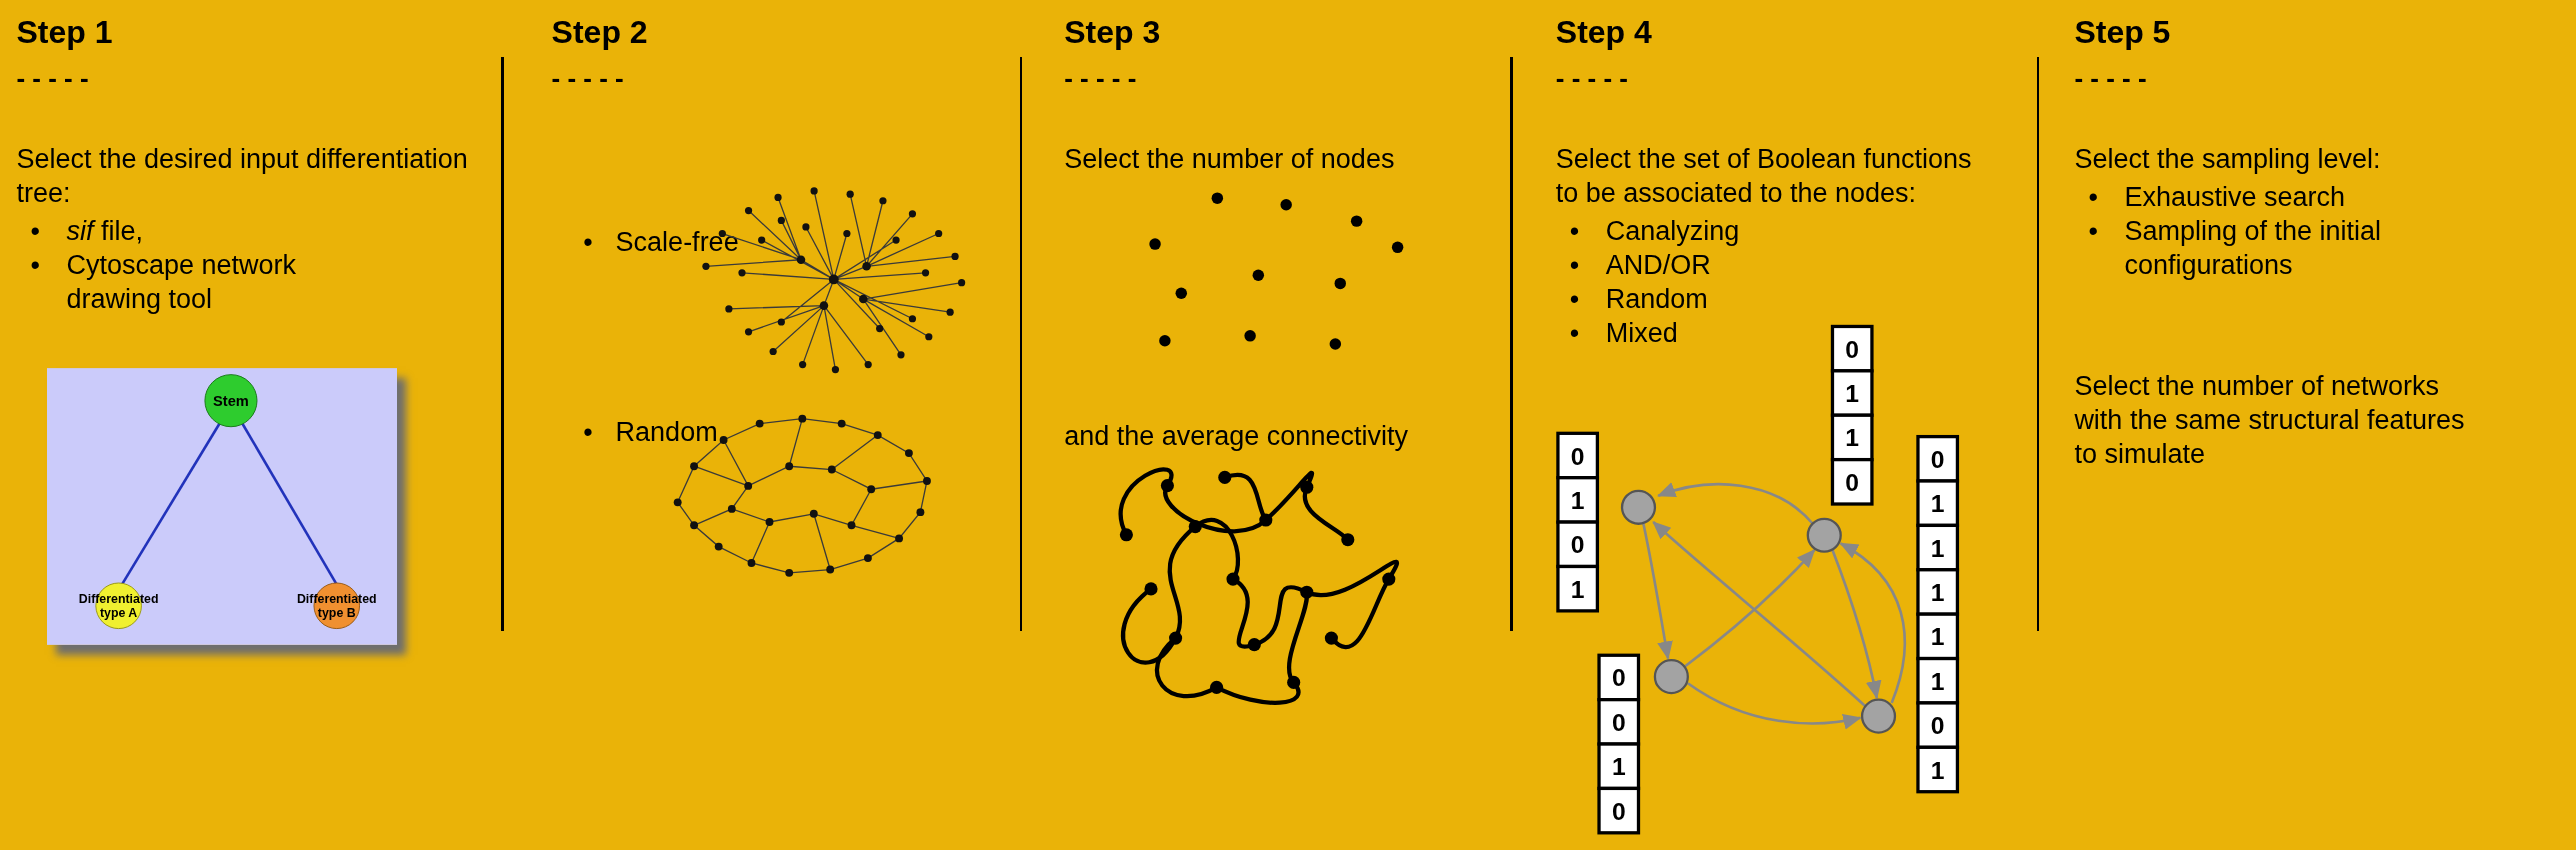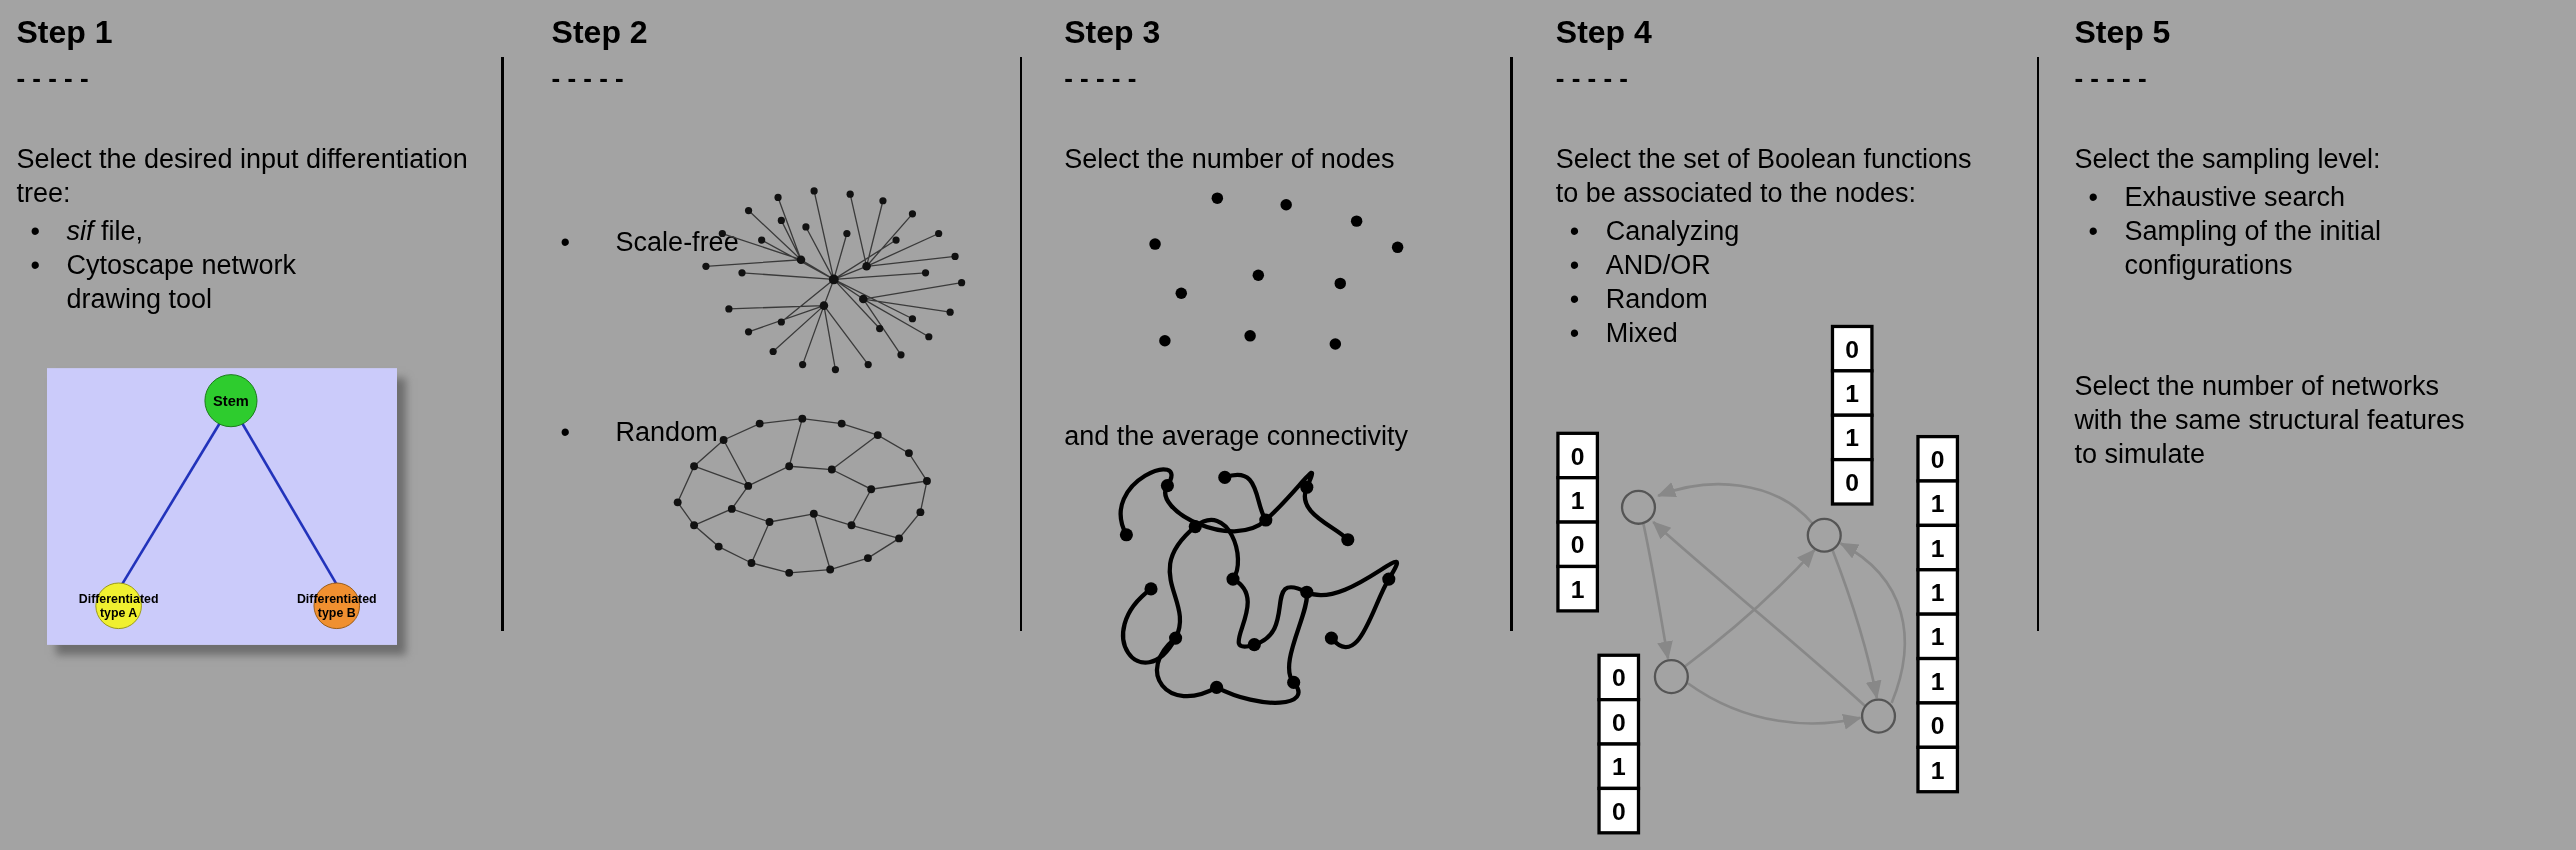--- a/index.html
+++ b/index.html
@@ -1,38 +1,38 @@
 <!DOCTYPE html>
 <html style="font-size:14px"><head>
 <meta charset="utf-8">
 <style>
   * { margin:0; padding:0; box-sizing:border-box; }
   html,body { background:#fff; }
-  .canvas { position:relative; width:2576px; height:851px; background:#a3a3a3; overflow:hidden;
+  .canvas { position:relative; width:2576px; height:851px; background:#eab308; overflow:hidden;
             display:flex; font-family:"Liberation Sans","DejaVu Sans",sans-serif; color:#000; }
   .col { position:relative; height:100%; flex:none; }
   .col1 { width:501px; padding:14px 7px 0 16.4px; }
   .col2 { width:516px; padding:14px 7px 12px 48px; }
   .col3 { width:488px; padding:14px 12px 0 42px; }
   .col4 { width:524px; padding:14px 7px 0 43px; }
   .col5 { flex:1; padding:14px 7px 0 35px; }
   .divider { flex:none; width:2.6px; height:574px; margin-top:57px; background:#000; }
   .step-title { font-size:32px; font-weight:bold; line-height:37px; }
   .dashes { font-size:26px; font-weight:bold; margin-top:12px; }
   .intro { font-size:27px; line-height:34px; margin-top:48px; }
   .b { font-weight:normal;margin-top:40px; } .i { font-style:italic; }
   .bullets { margin-top:3.5px; }
   .bli { display:flex; font-size:27px; line-height:34px; }
   .bli::before { content:"\2022"; flex:none; margin-left:14px; width:36px; }
   .col1 .intro { max-width:467px; }
   .col2 .intro { max-width:407px; }
   .col4 .intro { max-width:424px; }
   .col1 .btxt { max-width:260px; display:block; }
   .col5 .btxt { max-width:415px; display:block; }
-  .abli { position:absolute; }
+  .abli { position:absolute;text-align:center; }
   .abli::before { margin-left:0; width:55px; }
   .abs { position:absolute; }
   .tree-box { position:relative; margin:52px 0 0 31px; width:350px; height:277px;
               box-shadow:8.7px 9.5px 7.8px #6e6e6e; }
   .tree-box svg { display:block; }
   .tlabel { font-weight:bold; font-size:9px; text-anchor:middle; fill:#000; }
   .tsmall { font-size:7.6px; }
   .tree-edge { stroke-width:1.6; }
   .net-edges { stroke:#3a3a3a; stroke-width:0.8; fill:none; }
   .net-node { fill:#111; }

